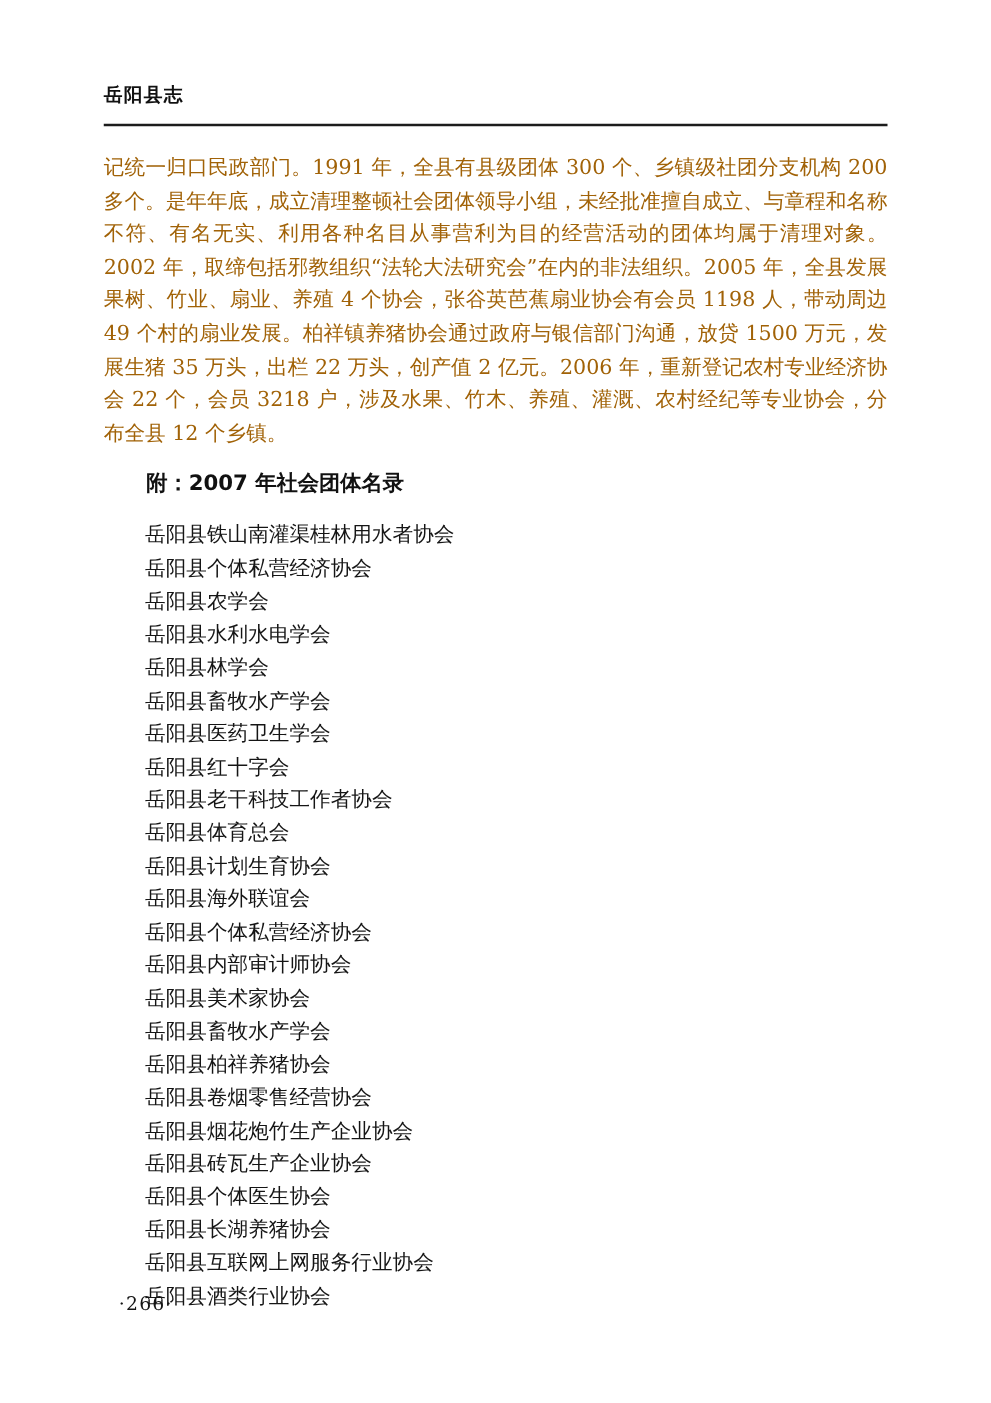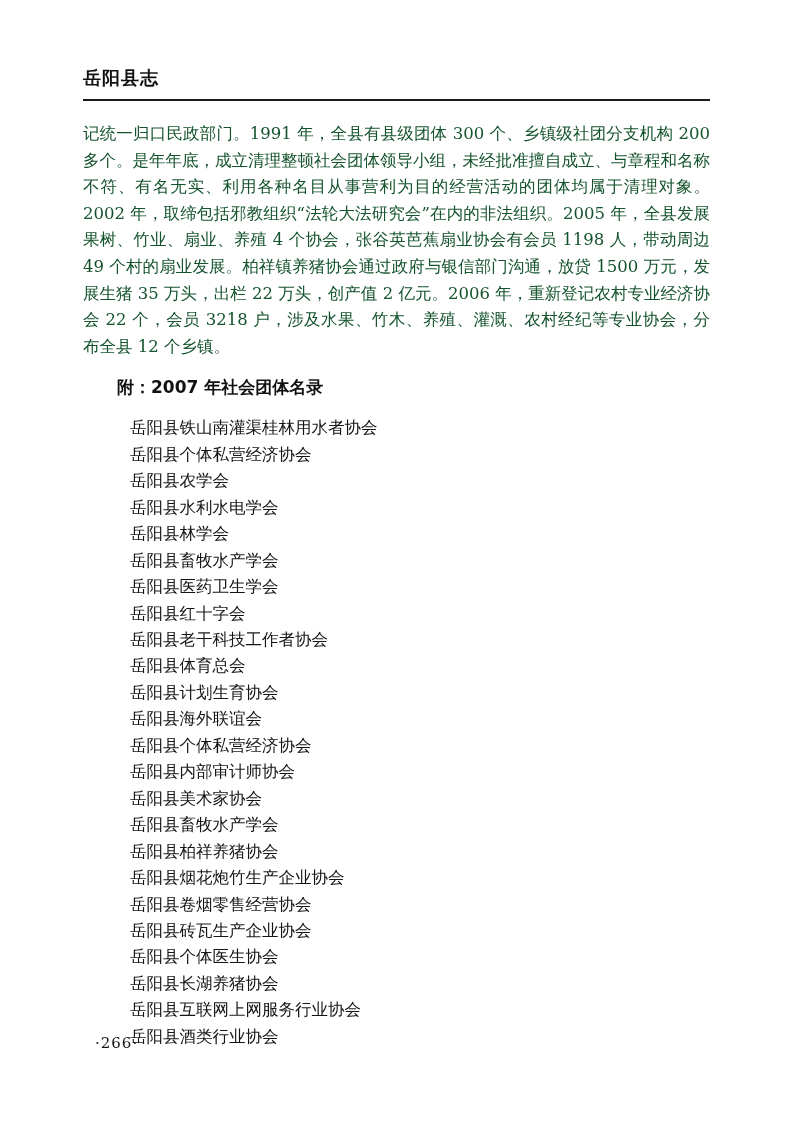--- a/index.html
+++ b/index.html
@@ -12,58 +12,57 @@
     width: 793px;
     height: 1122px;
     background: #ffffff;
     box-sizing: border-box;
     padding: 68px 83px 0 83px;
     color: #151515;
     font-family: "DejaVu Serif", "Liberation Serif", serif;
     overflow: hidden;
   }
   .running-title {
-    font-family: Liberation Serif, serif;
+    font-family: Liberation Mono, monospace;
     font-weight: bold;
-    font-size: 18px;
+    font-size: 15px;
     line-height: 20px;
     letter-spacing: 1px;
     color: #111;
   }
   .header-rule {
     border: none;
     border-top: 2px solid #1c1c1c;
     margin: 11px 0 0 0;
     width: 100%;
   }
   .body-paragraph {
     margin: 20px 0 0 0;
     font-size: 16.5px;
     line-height: 26.6px;
     text-align: justify;
-    color: #14532d;
+    color: #a16207;
   }
   .appendix-heading {
     margin: 16px 0 0 0;
     font-family: "DejaVu Sans", "Liberation Sans", sans-serif;
     font-weight: bold;
     font-size: 17px;
     line-height: 23px;
     text-indent: 2em;
     color: #111;
   }
   .org-list {
     margin-top: 16px;
     padding-left: 2em;
     font-size: 16.5px;
     line-height: 26.45px;
   }
   .org-item {
     white-space: nowrap;
-    margin-left: 14px;
   }
   .page-footer {
     position: absolute;
     left: 83px;
     top: 1032px;
     font-size: 15px;
     line-height: 22px;
     letter-spacing: 1px;
     color: #151515;
     margin-left: 12px;
@@ -95,22 +94,22 @@
         <div class="org-item">岳阳县红十字会</div>
         <div class="org-item">岳阳县老干科技工作者协会</div>
         <div class="org-item">岳阳县体育总会</div>
         <div class="org-item">岳阳县计划生育协会</div>
         <div class="org-item">岳阳县海外联谊会</div>
         <div class="org-item">岳阳县个体私营经济协会</div>
         <div class="org-item">岳阳县内部审计师协会</div>
         <div class="org-item">岳阳县美术家协会</div>
         <div class="org-item">岳阳县畜牧水产学会</div>
         <div class="org-item">岳阳县柏祥养猪协会</div>
+        <div class="org-item">岳阳县卷烟零售经营协会</div>
         <div class="org-item">岳阳县烟花炮竹生产企业协会</div>
-        <div class="org-item">岳阳县卷烟零售经营协会</div>
         <div class="org-item">岳阳县砖瓦生产企业协会</div>
         <div class="org-item">岳阳县个体医生协会</div>
         <div class="org-item">岳阳县长湖养猪协会</div>
         <div class="org-item">岳阳县互联网上网服务行业协会</div>
         <div class="org-item">岳阳县酒类行业协会</div>
       </div>
   </main>
 
   <footer class="page-footer">
     <span>·266·</span>

